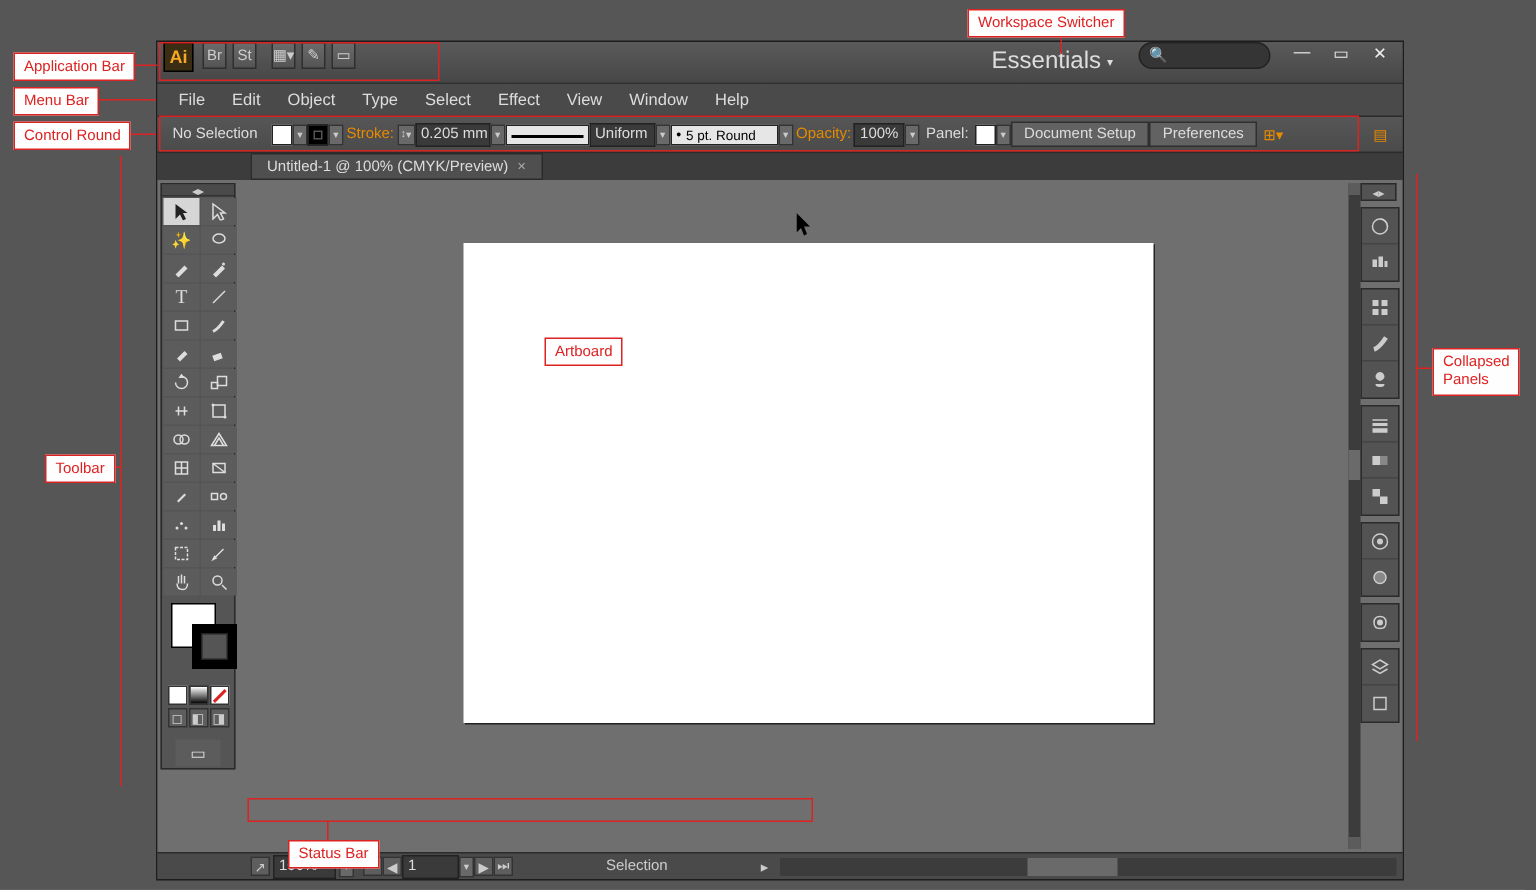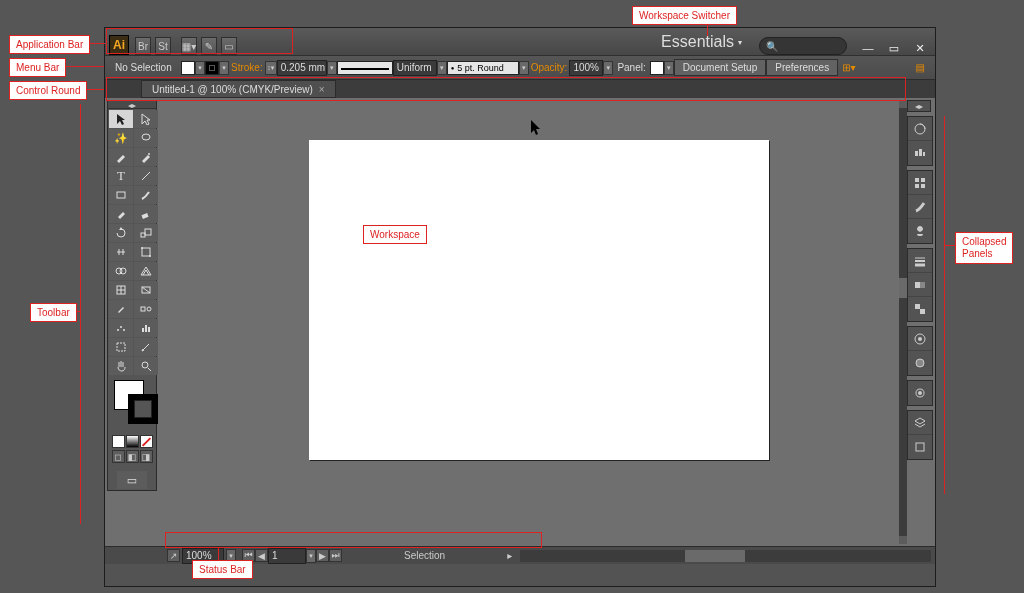--- a/index.html
+++ b/index.html
@@ -46,21 +46,21 @@
     width: 832px; height: 560px;
     background: #535353;
     border: 1px solid #1d1d1d;
   }
 
   
   .app-bar {
     height: 28px;
     background: linear-gradient(#5a5a5a, #474747);
     display: flex;
-    align-items: flex-end;
+    align-items: flex-start;
     padding: 0 4px;
     border-bottom: 1px solid #2f2f2f;
   }
   .app-logo {
     width: 20px; height: 20px;
     background: #3b2d14;
     color: #f7a823;
     font-weight: bold;
     font-size: 12px;
     border: 1px solid #000;
@@ -187,21 +187,21 @@
     color:#000; font-size:9px; gap:3px;
   }
   .cap-box::before{content:"●"; font-size:6px;}
 
   
   .doc-tab-bar {
     height: 18px;
     background: #3c3c3c;
     display: flex;
     align-items: center;
-    padding-left: 36px;
+    padding-left: 62px;
   }
   .doc-tab {
     height: 18px;
     padding: 0 10px;
     background: #4f4f4f;
     border: 1px solid #2b2b2b;
     display: inline-flex; align-items: center; gap: 6px;
     color: #ddd; font-size: 10px;
   }
   .doc-tab span.x { color: #aaa; }
@@ -360,27 +360,27 @@
 <div class="anno-line" style="left:54px; top:66px; width:50px; height:1px;"></div>
 
 <div class="anno" style="left:9px; top:81px;">Control Round</div>
 <div class="anno-line" style="left:70px; top:89px; width:34px; height:1px;"></div>
 <div class="outline-red" style="left:106px; top:77px; width:800px; height:24px;"></div>
 
 <div class="anno" style="left:30px; top:303px;">Toolbar</div>
 <div class="anno-line" style="left:80px; top:104px; width:1px; height:420px;"></div>
 <div class="anno-line" style="left:65px; top:311px; width:15px; height:1px;"></div>
 
-<div class="anno" style="left:363px; top:225px;">Workspace</div>
+<div class="anno" style="left:363px; top:225px;">Artboard</div>
 
 <div class="anno" style="left:192px; top:560px;">Status Bar</div>
 <div class="anno-line" style="left:218px; top:548px; width:1px; height:12px;"></div>
 <div class="outline-red" style="left:165px; top:532px; width:377px; height:16px;"></div>
 
-<div class="anno" style="left:632px; top:6px;">Workspace Switcher</div>
+<div class="anno" style="left:645px; top:6px;">Workspace Switcher</div>
 <div class="anno-line" style="left:707px; top:22px; width:1px; height:14px;"></div>
 
 <div class="anno" style="left:955px; top:232px; line-height:1.2; white-space:pre;">Collapsed
 Panels</div>
 <div class="anno-line" style="left:944px; top:116px; width:1px; height:378px;"></div>
 <div class="anno-line" style="left:944px; top:245px; width:11px; height:1px;"></div>
 
 <div class="app-window">
 
   <div class="app-bar">
@@ -398,20 +398,31 @@
     <span class="search-box">
         <span>🔍</span>
       </span>
     <span class="winctl">
       <span>—</span>
       <span>▭</span>
       <span>✕</span>
     </span>
   </div>
 
+  <div class="menu-bar">
+    <span class="menu-item">File</span>
+    <span class="menu-item">Edit</span>
+    <span class="menu-item">Object</span>
+    <span class="menu-item">Type</span>
+    <span class="menu-item">Select</span>
+    <span class="menu-item">Effect</span>
+    <span class="menu-item">View</span>
+    <span class="menu-item">Window</span>
+    <span class="menu-item">Help</span>
+  </div>
 
   <div class="control-panel">
     <span class="lbl" style="width:70px;">No Selection</span>
 
     <span class="swatch" style="background:#fff;"></span>
     <span class="dd"></span>
     <span class="swatch" style="background:#000; box-shadow:inset 0 0 0 3px #000, inset 0 0 0 4px #555;"></span>
     <span class="dd"></span>
 
     <span class="orange">Stroke:</span>

